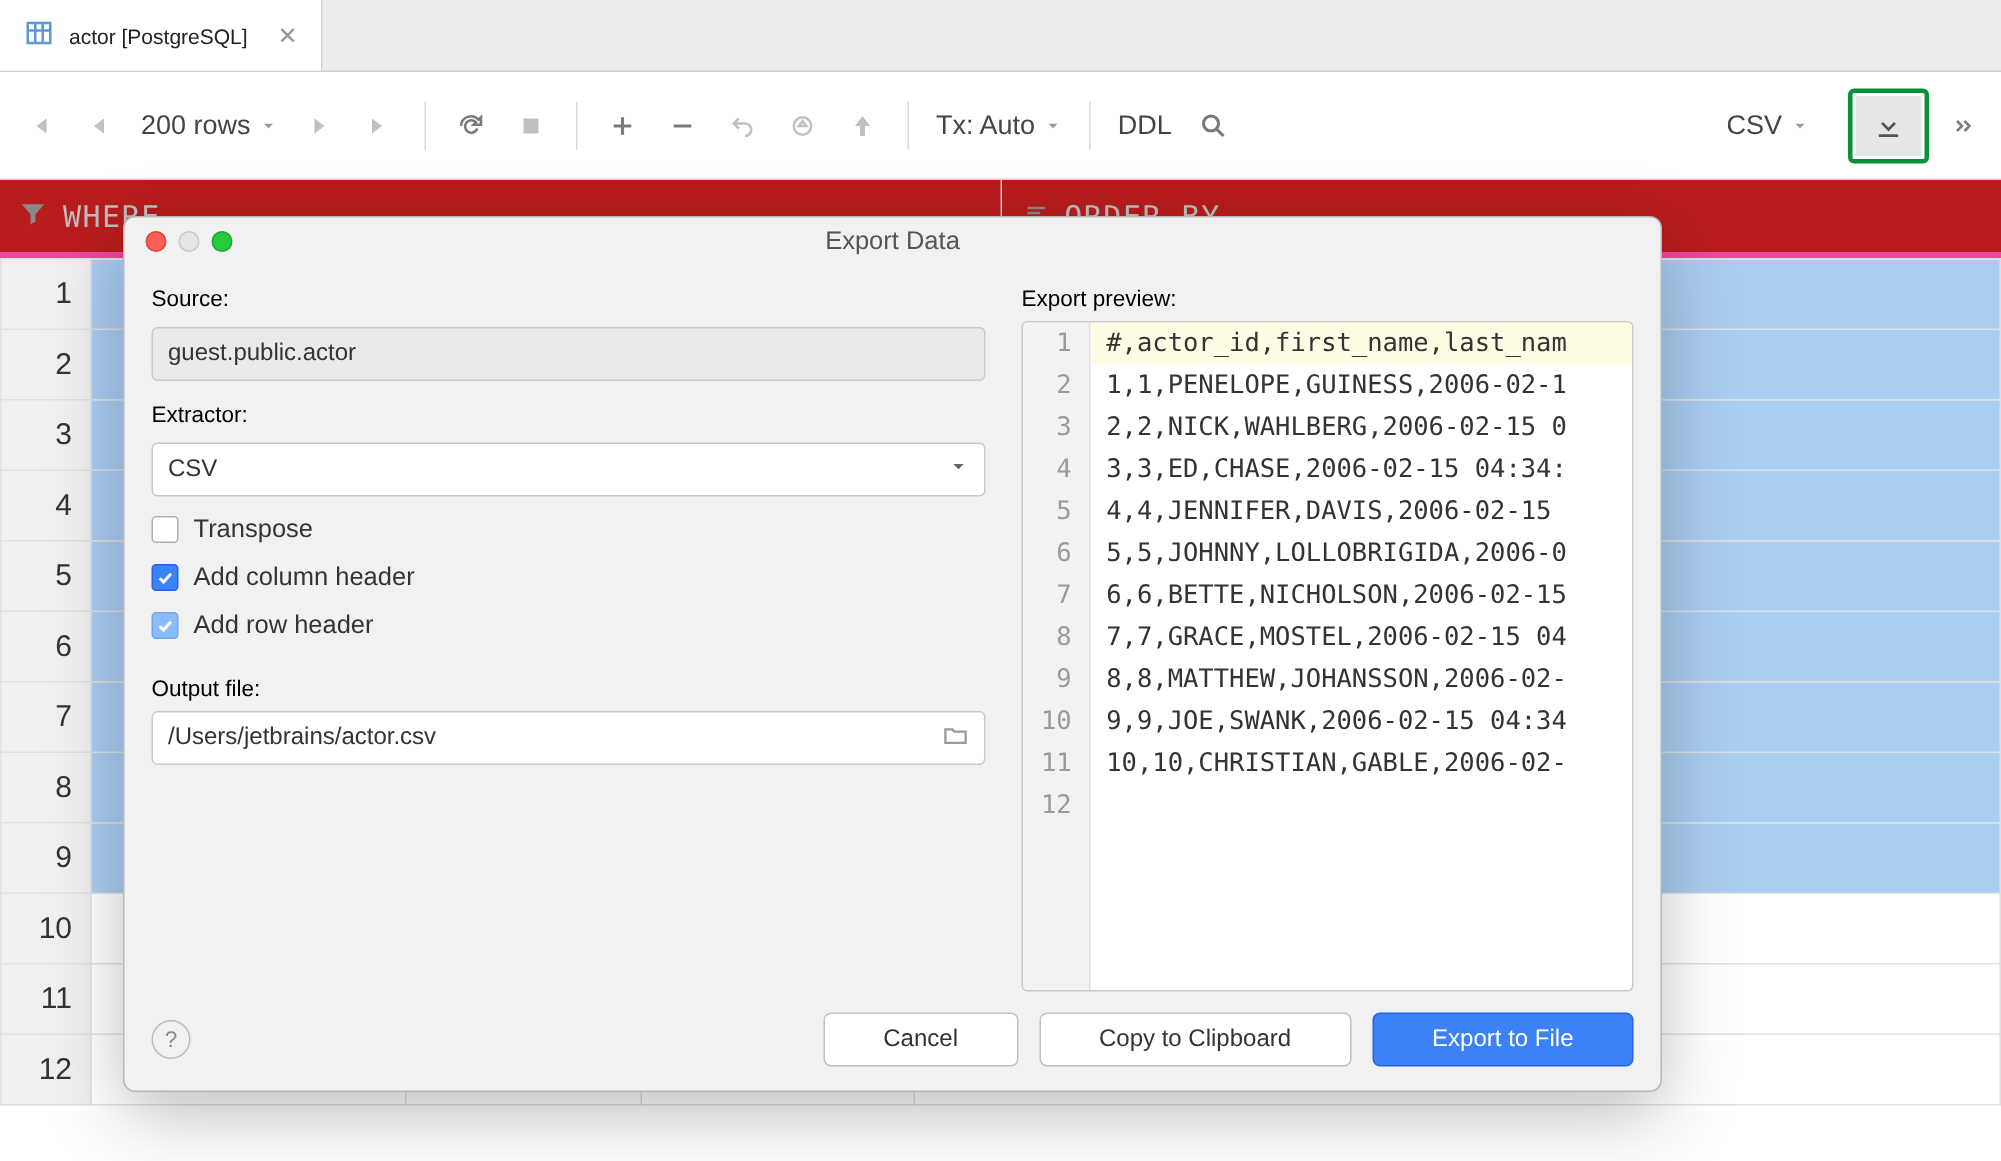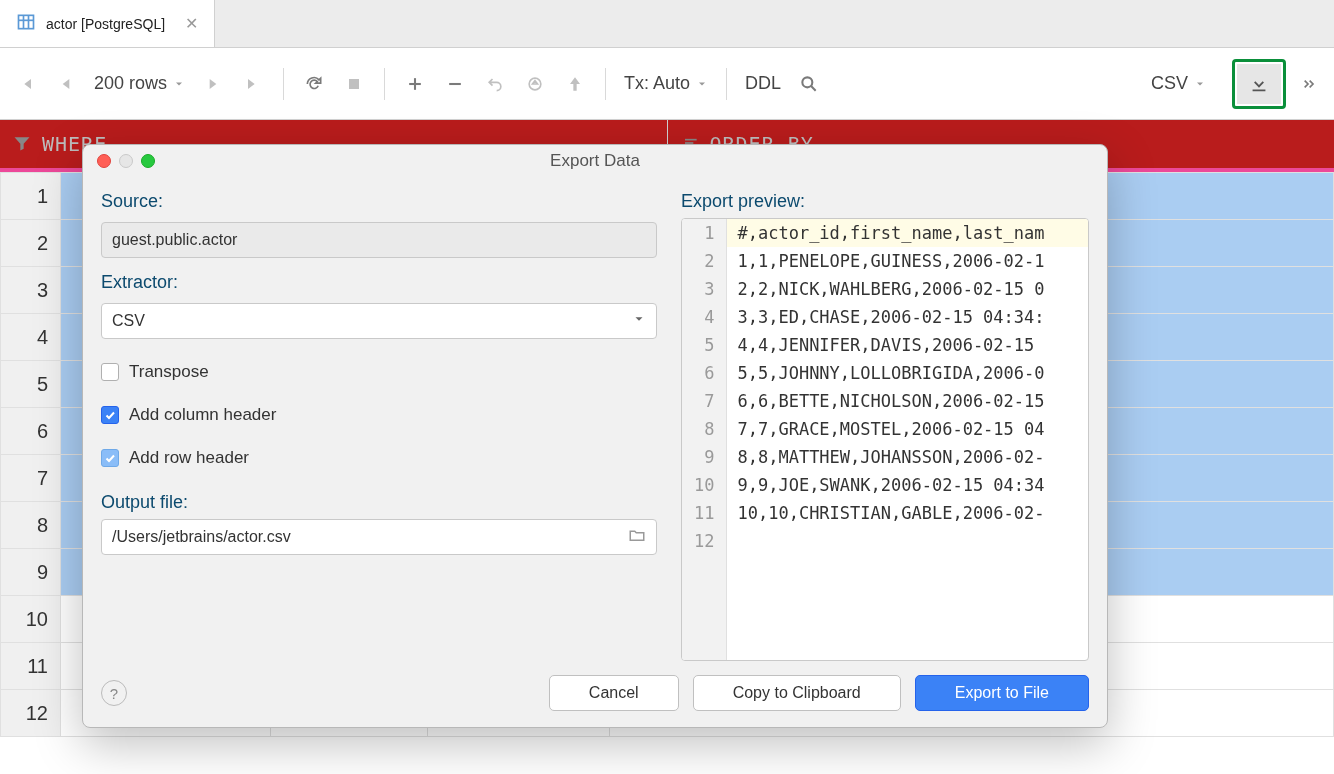--- a/index.html
+++ b/index.html
@@ -43,25 +43,25 @@
   .dlg-titlebar { height: 32px; display: flex; align-items: center; position: relative; }
   .traffic { position: absolute; left: 14px; top: 9px; display: flex; gap: 8px; }
   .tl { width: 14px; height: 14px; border-radius: 50%; }
   .tl.red { background: #ff5f56; border: 1px solid #e0443e; }
   .tl.yel { background: #e6e6e6; border: 1px solid #c9c9c9; }
   .tl.grn { background: #27c93f; border: 1px solid #1aab29; }
   .dlg-title { margin: 0 auto; color: #555; font-size: 17px; }
   .dlg-body { flex: 1; padding: 10px 18px 14px 18px; display: flex; gap: 24px; }
   .dlg-left { width: 556px; display: flex; flex-direction: column; gap: 10px; }
   .dlg-right { flex: 1; display: flex; flex-direction: column; }
-  .fld-label { font-size: 18px; color: #0c4a6e; margin-top: 4px; }
+  .fld-label { font-size: 15px; color: #000000; margin-top: 4px; }
   .fld-input { height: 36px; background: #fff; border: 1px solid #c9c9c9; border-radius: 4px; padding: 16px 10px; font-size: 16px; color: #333; display: flex; align-items: center; justify-content: space-between; }
   .fld-input.readonly { background: #eaeaea; }
   .fld-select { display: flex; align-items: center; justify-content: space-between; }
-  .check-row { display: flex; align-items: center; gap: 10px; font-size: 17px; color: #333; margin-top: 13px; }
+  .check-row { display: flex; align-items: center; gap: 10px; font-size: 17px; color: #333; margin-top: 2px; }
   .checkbox { width: 18px; height: 18px; border: 1px solid #b0b0b0; border-radius: 3px; background: #fff; display: flex; align-items: center; justify-content: center; }
   .checkbox.checked { background: #3b82f6; border-color: #2563eb; }
   .checkbox.checked svg { width: 12px; height: 12px; color: #fff; }
   .checkbox.checked.light { background: #8abdf8; border-color: #6fa9e8; }
 
   .outfile { margin-top: 10px; }
   .outfile .fld-input { display: flex; align-items: center; }
   .outfile .folder-ic { color: #999; }
 
   

